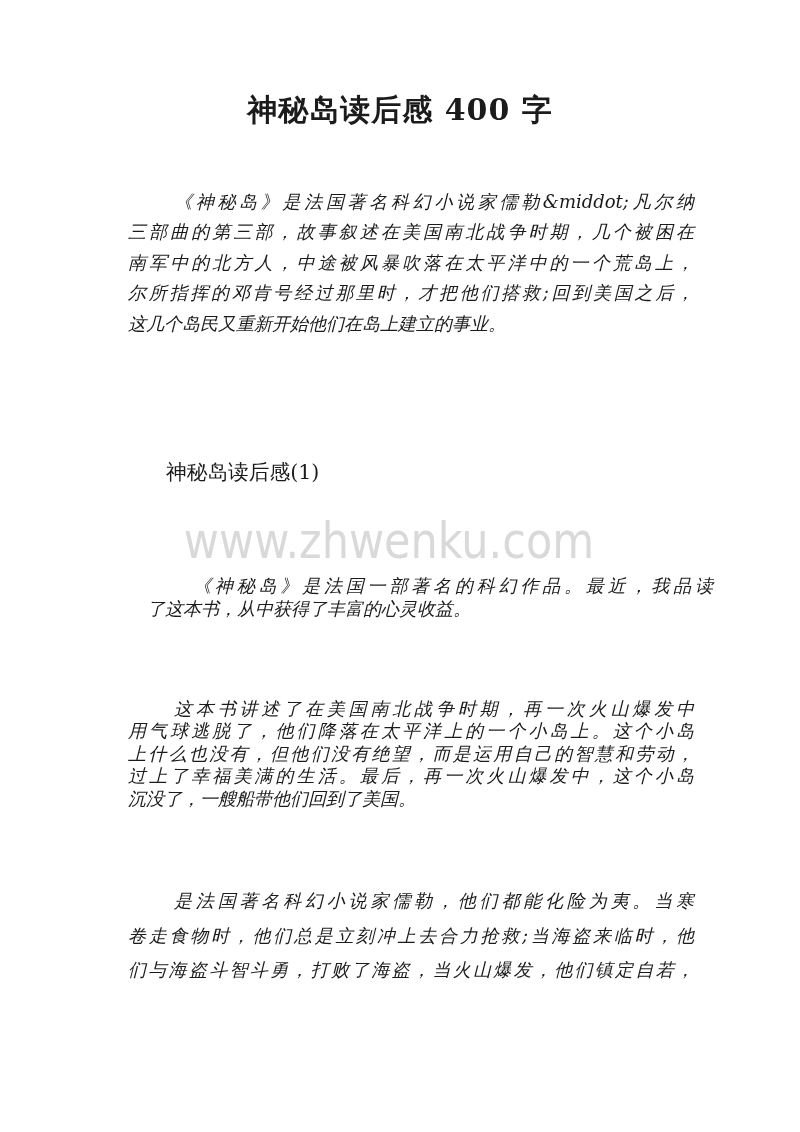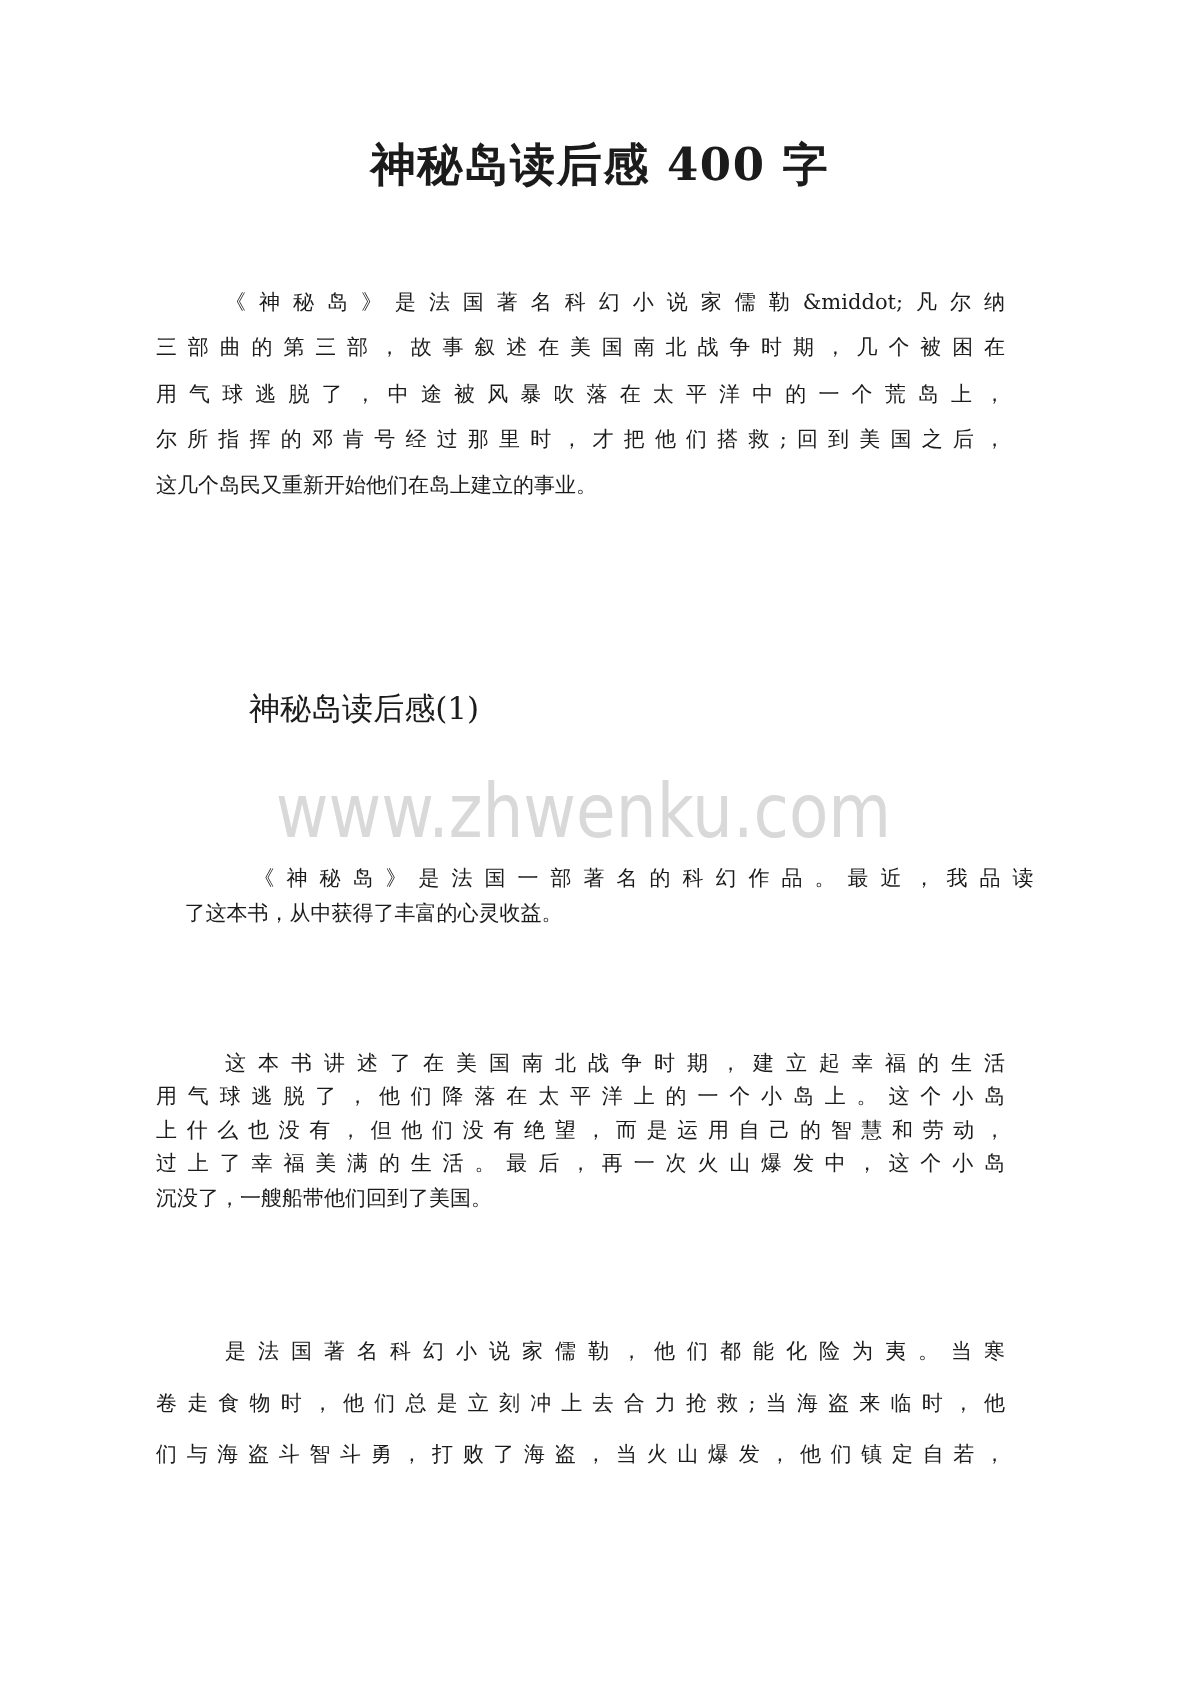--- a/index.html
+++ b/index.html
@@ -22,23 +22,24 @@
     left: 0;
     width: 100%;
     margin: 0;
     text-align: center;
     font-size: 30px;
     font-weight: bold;
     letter-spacing: 1px;
   }
   .para {
     position: absolute;
-    left: 104px;
+    left: 128px;
     width: 566px;
-    font-size: 14px;
+    font-size: 18px;
+    font-style: italic;
   }
   .tl {
     height: var(--lh);
     line-height: var(--lh);
     white-space: nowrap;
     text-align: justify;
     text-align-last: justify;
   }
   .tl.first {
     padding-left: 46px;
@@ -73,36 +74,36 @@
 </head>
 <body>
 
 <div class="page">
 
   <h1 class="doc-title">神秘岛读后感 400 字</h1>
 
   <div class="para" style="top:187px; --lh:30.4px;">
     <div class="tl first">《神秘岛》是法国著名科幻小说家儒勒&amp;middot;凡尔纳</div>
     <div class="tl">三部曲的第三部，故事叙述在美国南北战争时期，几个被困在</div>
-    <div class="tl">用气球逃脱了，中途被风暴吹落在太平洋中的一个荒岛上，</div>
+    <div class="tl">南军中的北方人，中途被风暴吹落在太平洋中的一个荒岛上，</div>
     <div class="tl">尔所指挥的邓肯号经过那里时，才把他们搭救;回到美国之后，</div>
     <div class="tl end">这几个岛民又重新开始他们在岛上建立的事业。</div>
   </div>
 
   <div class="heading">神秘岛读后感(1)</div>
 
   <div class="watermark">www.zhwenku.com</div>
 
   <div class="para" style="top:575px;margin-left:19px; --lh:22.5px;">
     <div class="tl first">《神秘岛》是法国一部著名的科幻作品。最近，我品读</div>
     <div class="tl end">了这本书，从中获得了丰富的心灵收益。</div>
   </div>
 
   <div class="para" style="top:698px; --lh:22.4px;">
-    <div class="tl first">这本书讲述了在美国南北战争时期，建立起幸福的生活</div>
+    <div class="tl first">这本书讲述了在美国南北战争时期，再一次火山爆发中</div>
     <div class="tl">用气球逃脱了，他们降落在太平洋上的一个小岛上。这个小岛</div>
     <div class="tl">上什么也没有，但他们没有绝望，而是运用自己的智慧和劳动，</div>
     <div class="tl">过上了幸福美满的生活。最后，再一次火山爆发中，这个小岛</div>
     <div class="tl end">沉没了，一艘船带他们回到了美国。</div>
   </div>
 
   <div class="para" style="top:884px; --lh:34.6px;">
     <div class="tl first">是法国著名科幻小说家儒勒，他们都能化险为夷。当寒</div>
     <div class="tl">卷走食物时，他们总是立刻冲上去合力抢救;当海盗来临时，他</div>
     <div class="tl">们与海盗斗智斗勇，打败了海盗，当火山爆发，他们镇定自若，</div>

